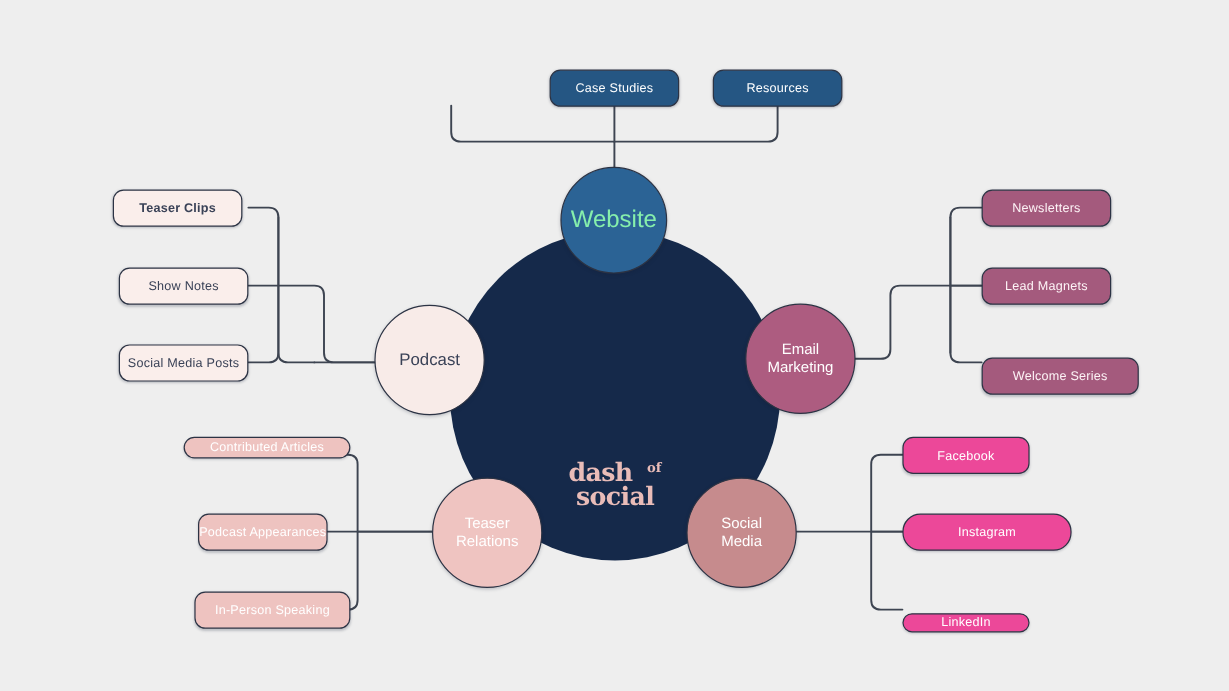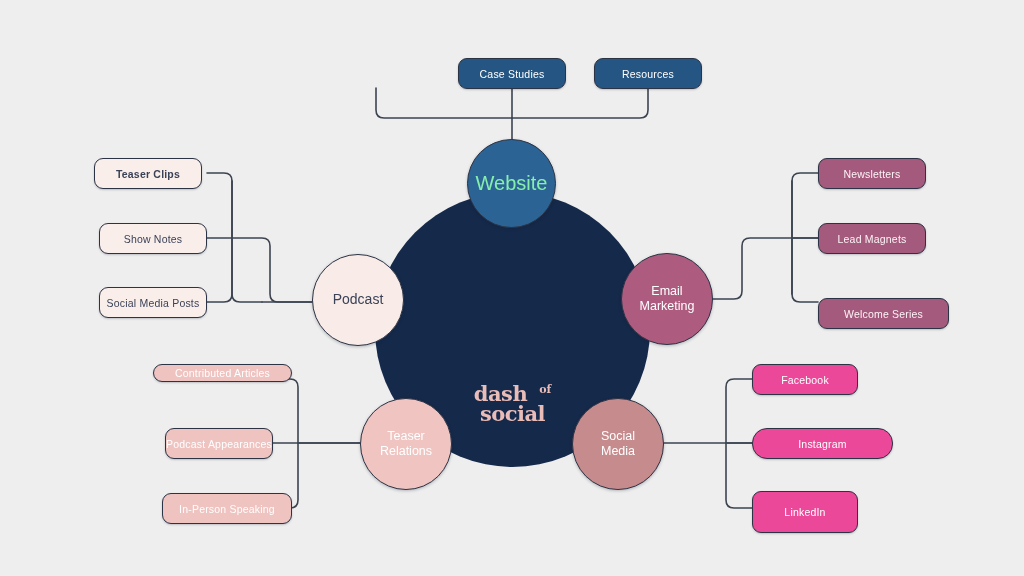--- a/index.html
+++ b/index.html
@@ -225,17 +225,17 @@
   <div class="pill blush" style="left:133px; top:493px; width:130px; height:31px;margin-left:29px;">
     <span>In-Person Speaking</span>
   </div>
 
   <div class="pill rose" style="left:752px; top:364px; width:106px; height:31px;">
     <span>Facebook</span>
   </div>
   <div class="pill rose" style="left:752px; top:428px; width:141px; height:31px;border-radius:15px;">
     <span>Instagram</span>
   </div>
-  <div class="pill rose" style="left:752px; top:491px; width:106px; height:42px;">
+  <div class="pill rose" style="left:752px; top:511px; width:106px; height:16px;">
     <span>LinkedIn</span>
   </div>
 
 </div>
 
 </body></html>

